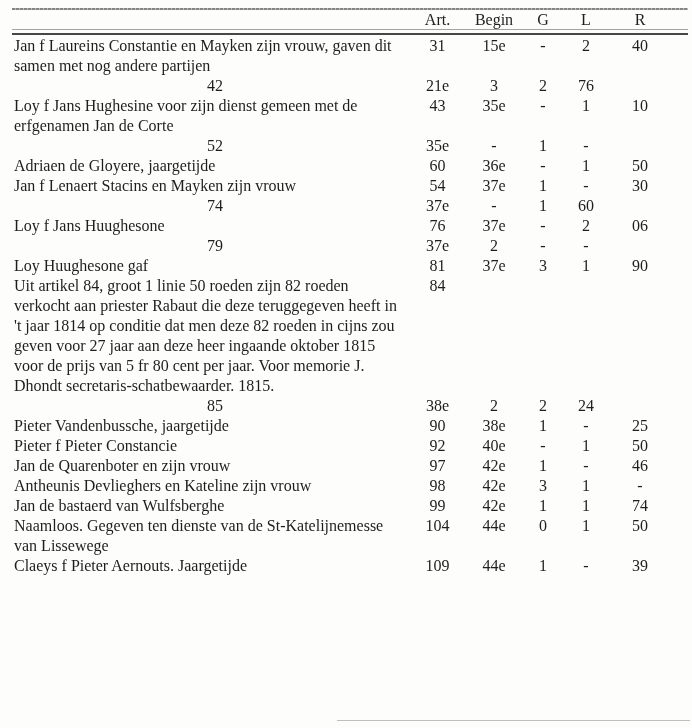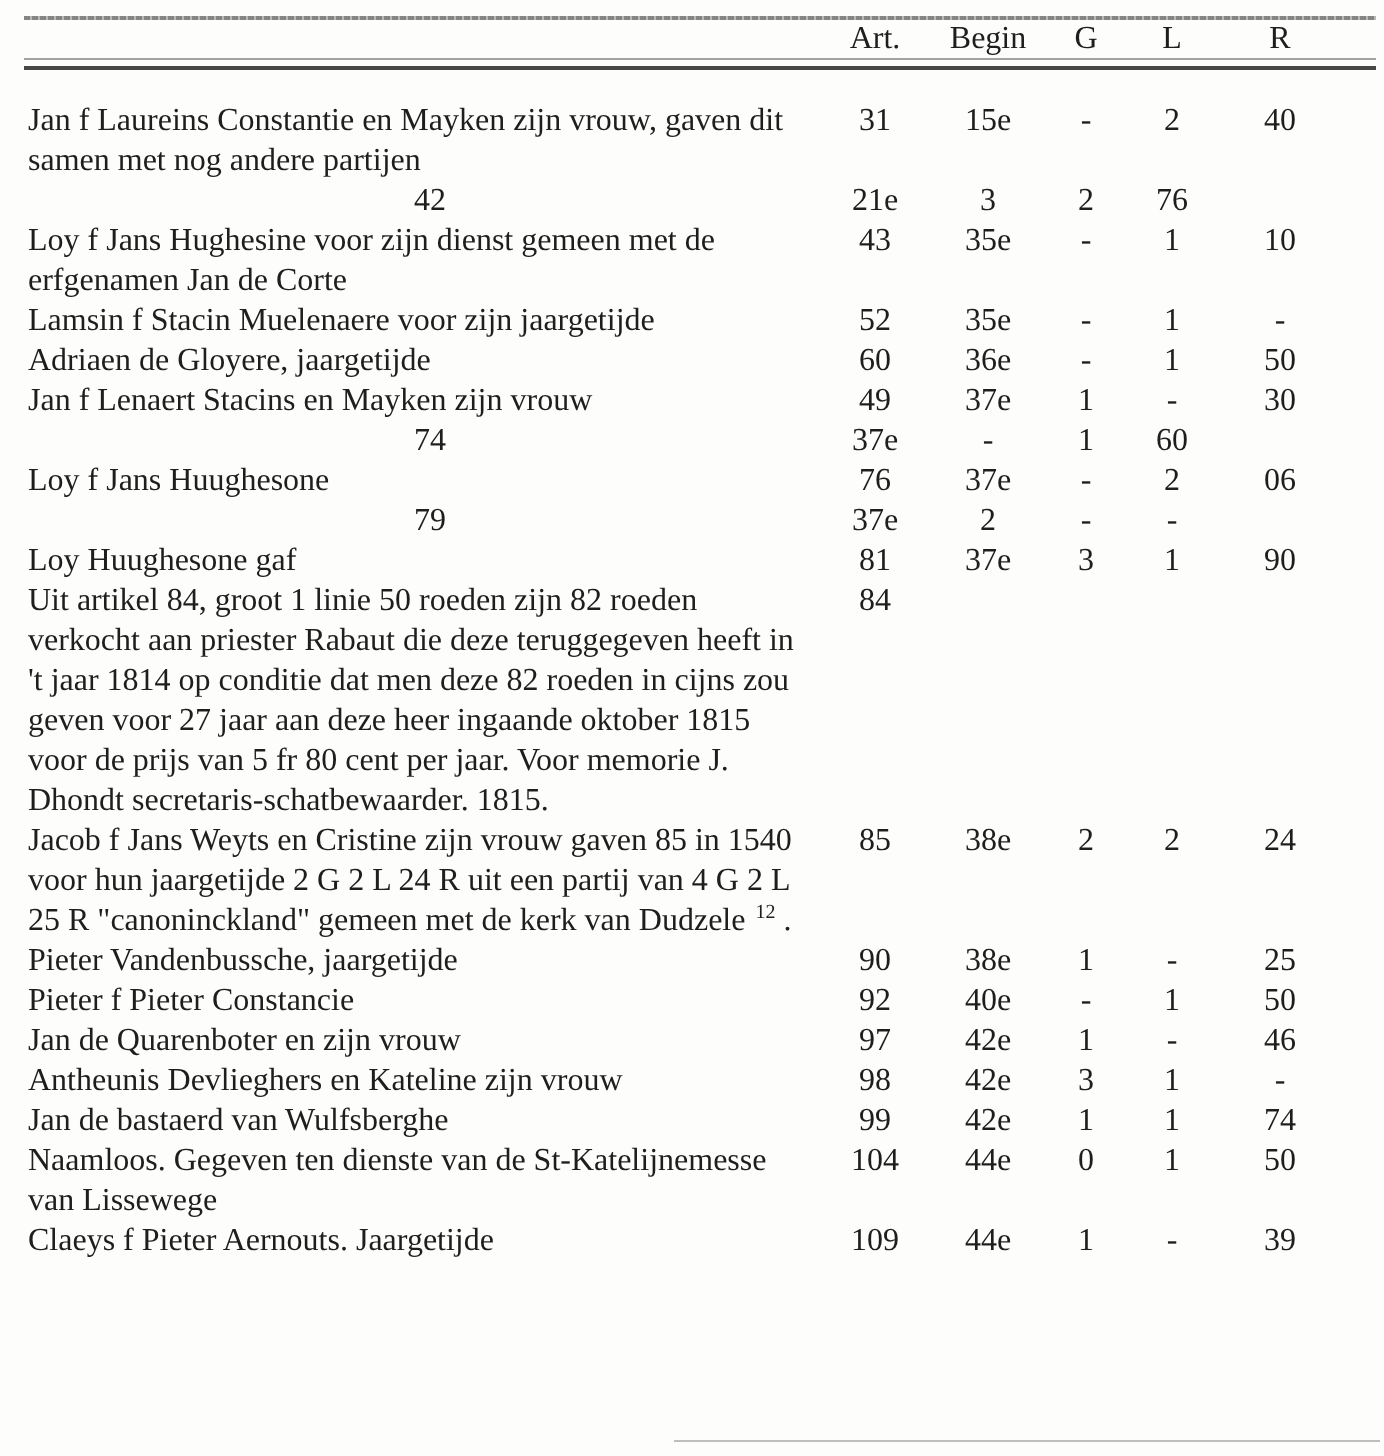--- a/index.html
+++ b/index.html
@@ -36,21 +36,21 @@
   }
   .header-row .cell { line-height: 19px; }
   
   .rule-mid {
     box-sizing: border-box;
     margin: 0 4px 0 12px;
     height: 6px;
     border-top: 1px solid #a3a3a3;
     border-bottom: 2px solid #474747;
   }
-  .rows { padding-top: 16px; }
+  .rows { padding-top: 1px; }
   .cell { align-self: start; }
   .cell.num { text-align: center; }
   .cell.desc { padding-right: 8px; }
   sup.note {
     font-size: 10px;
     line-height: 0;
     vertical-align: super;
   }
   sup.note:not(:empty) { margin-left: 5px; }
   span.tail:not(:empty) { margin-left: 4px; }
@@ -101,38 +101,37 @@
   </div>
       <div class="grid row">
     <div class="cell desc"><span>Loy f Jans Hughesine voor zijn dienst gemeen met de erfgenamen Jan de Corte</span><sup class="note"></sup><span class="tail"></span></div>
     <div class="cell num">43</div>
     <div class="cell num">35e</div>
     <div class="cell num">-</div>
     <div class="cell num">1</div>
     <div class="cell num">10</div>
   </div>
       <div class="grid row">
-    <div class="cell desc"><span>Lamsin f Stacin Muelenaere voor zijn jaargetijde</span><sup class="note"></sup><span class="tail"></span></div>
     <div class="cell num">52</div>
     <div class="cell num">35e</div>
     <div class="cell num">-</div>
     <div class="cell num">1</div>
     <div class="cell num">-</div>
   </div>
       <div class="grid row">
     <div class="cell desc"><span>Adriaen de Gloyere, jaargetijde</span><sup class="note"></sup><span class="tail"></span></div>
     <div class="cell num">60</div>
     <div class="cell num">36e</div>
     <div class="cell num">-</div>
     <div class="cell num">1</div>
     <div class="cell num">50</div>
   </div>
       <div class="grid row">
     <div class="cell desc"><span>Jan f Lenaert Stacins en Mayken zijn vrouw</span><sup class="note"></sup><span class="tail"></span></div>
-    <div class="cell num">49</div>
+    <div class="cell num">54</div>
     <div class="cell num">37e</div>
     <div class="cell num">1</div>
     <div class="cell num">-</div>
     <div class="cell num">30</div>
   </div>
       <div class="grid row">
     <div class="cell num">74</div>
     <div class="cell num">37e</div>
     <div class="cell num">-</div>
     <div class="cell num">1</div>
@@ -163,21 +162,20 @@
   </div>
       <div class="grid row">
     <div class="cell desc"><span>Uit artikel 84, groot 1 linie 50 roeden zijn 82 roeden verkocht aan priester Rabaut die deze teruggegeven heeft in 't jaar 1814 op conditie dat men deze 82 roeden in cijns zou geven voor 27 jaar aan deze heer ingaande oktober 1815 voor de prijs van 5 fr 80 cent per jaar. Voor memorie J. Dhondt secretaris-schatbewaarder. 1815.</span><sup class="note"></sup><span class="tail"></span></div>
     <div class="cell num">84</div>
     <div class="cell num"></div>
     <div class="cell num"></div>
     <div class="cell num"></div>
     <div class="cell num"></div>
   </div>
       <div class="grid row">
-    <div class="cell desc"><span>Jacob f Jans Weyts en Cristine zijn vrouw gaven 85 in 1540 voor hun jaargetijde 2 G 2 L 24 R uit een partij van 4 G 2 L 25 R "canoninckland" gemeen met de kerk van Dudzele</span><sup class="note">12</sup><span class="tail">.</span></div>
     <div class="cell num">85</div>
     <div class="cell num">38e</div>
     <div class="cell num">2</div>
     <div class="cell num">2</div>
     <div class="cell num">24</div>
   </div>
       <div class="grid row">
     <div class="cell desc"><span>Pieter Vandenbussche, jaargetijde</span><sup class="note"></sup><span class="tail"></span></div>
     <div class="cell num">90</div>
     <div class="cell num">38e</div>

